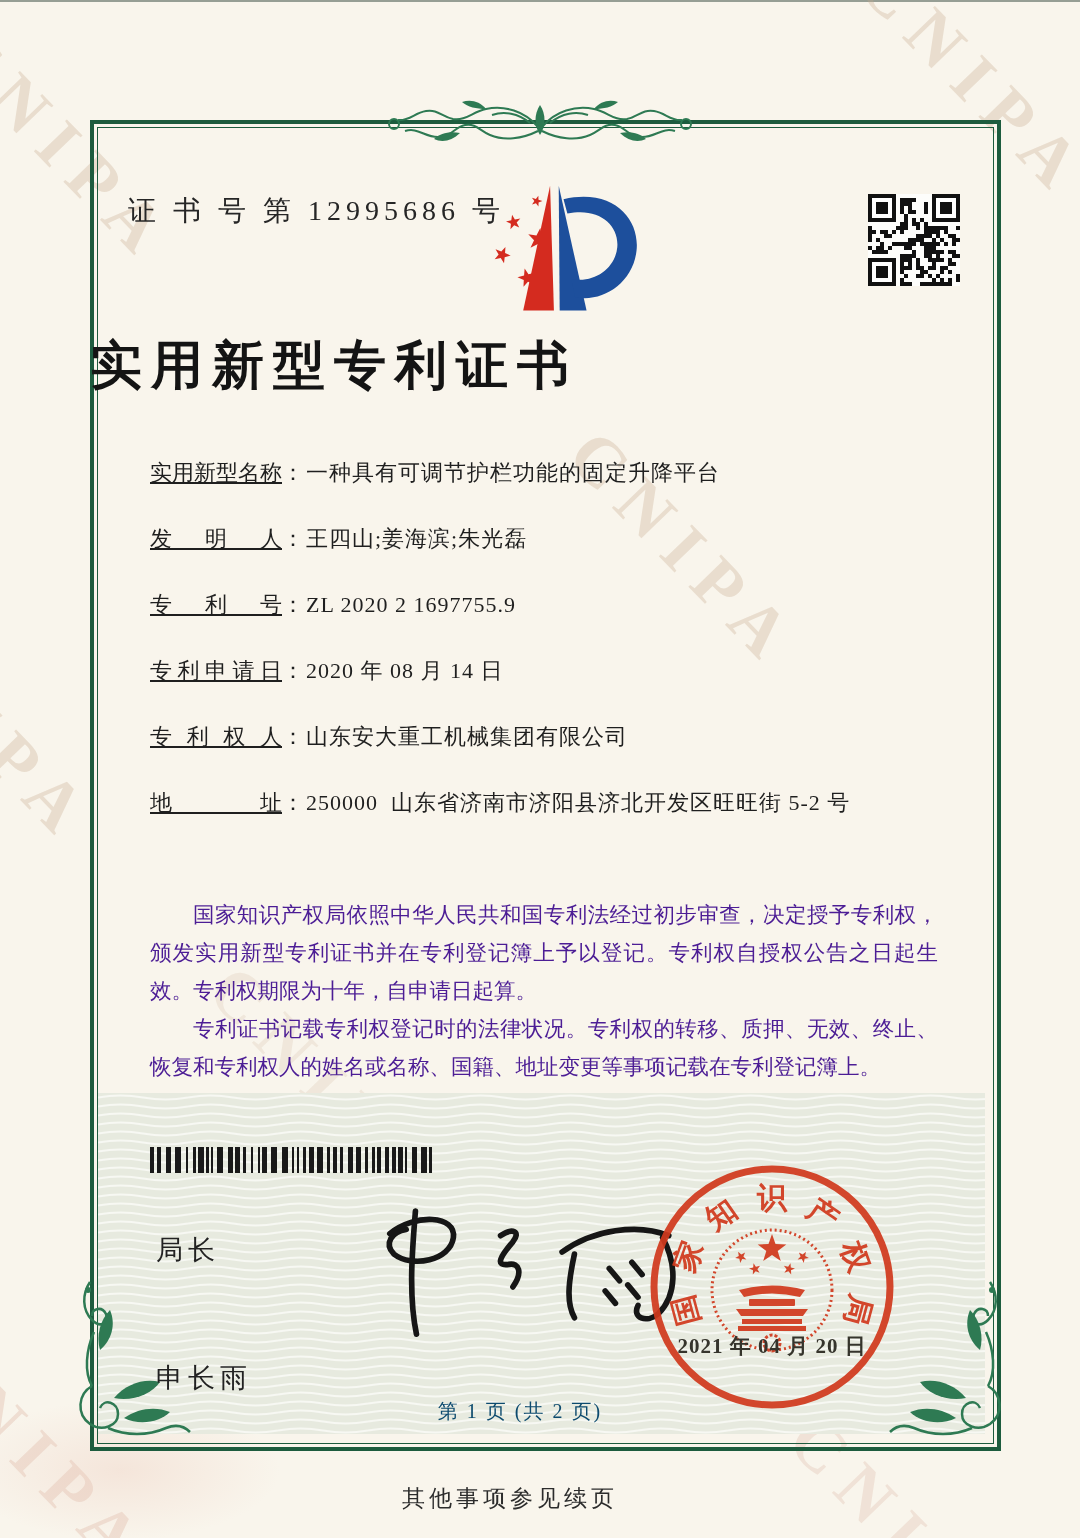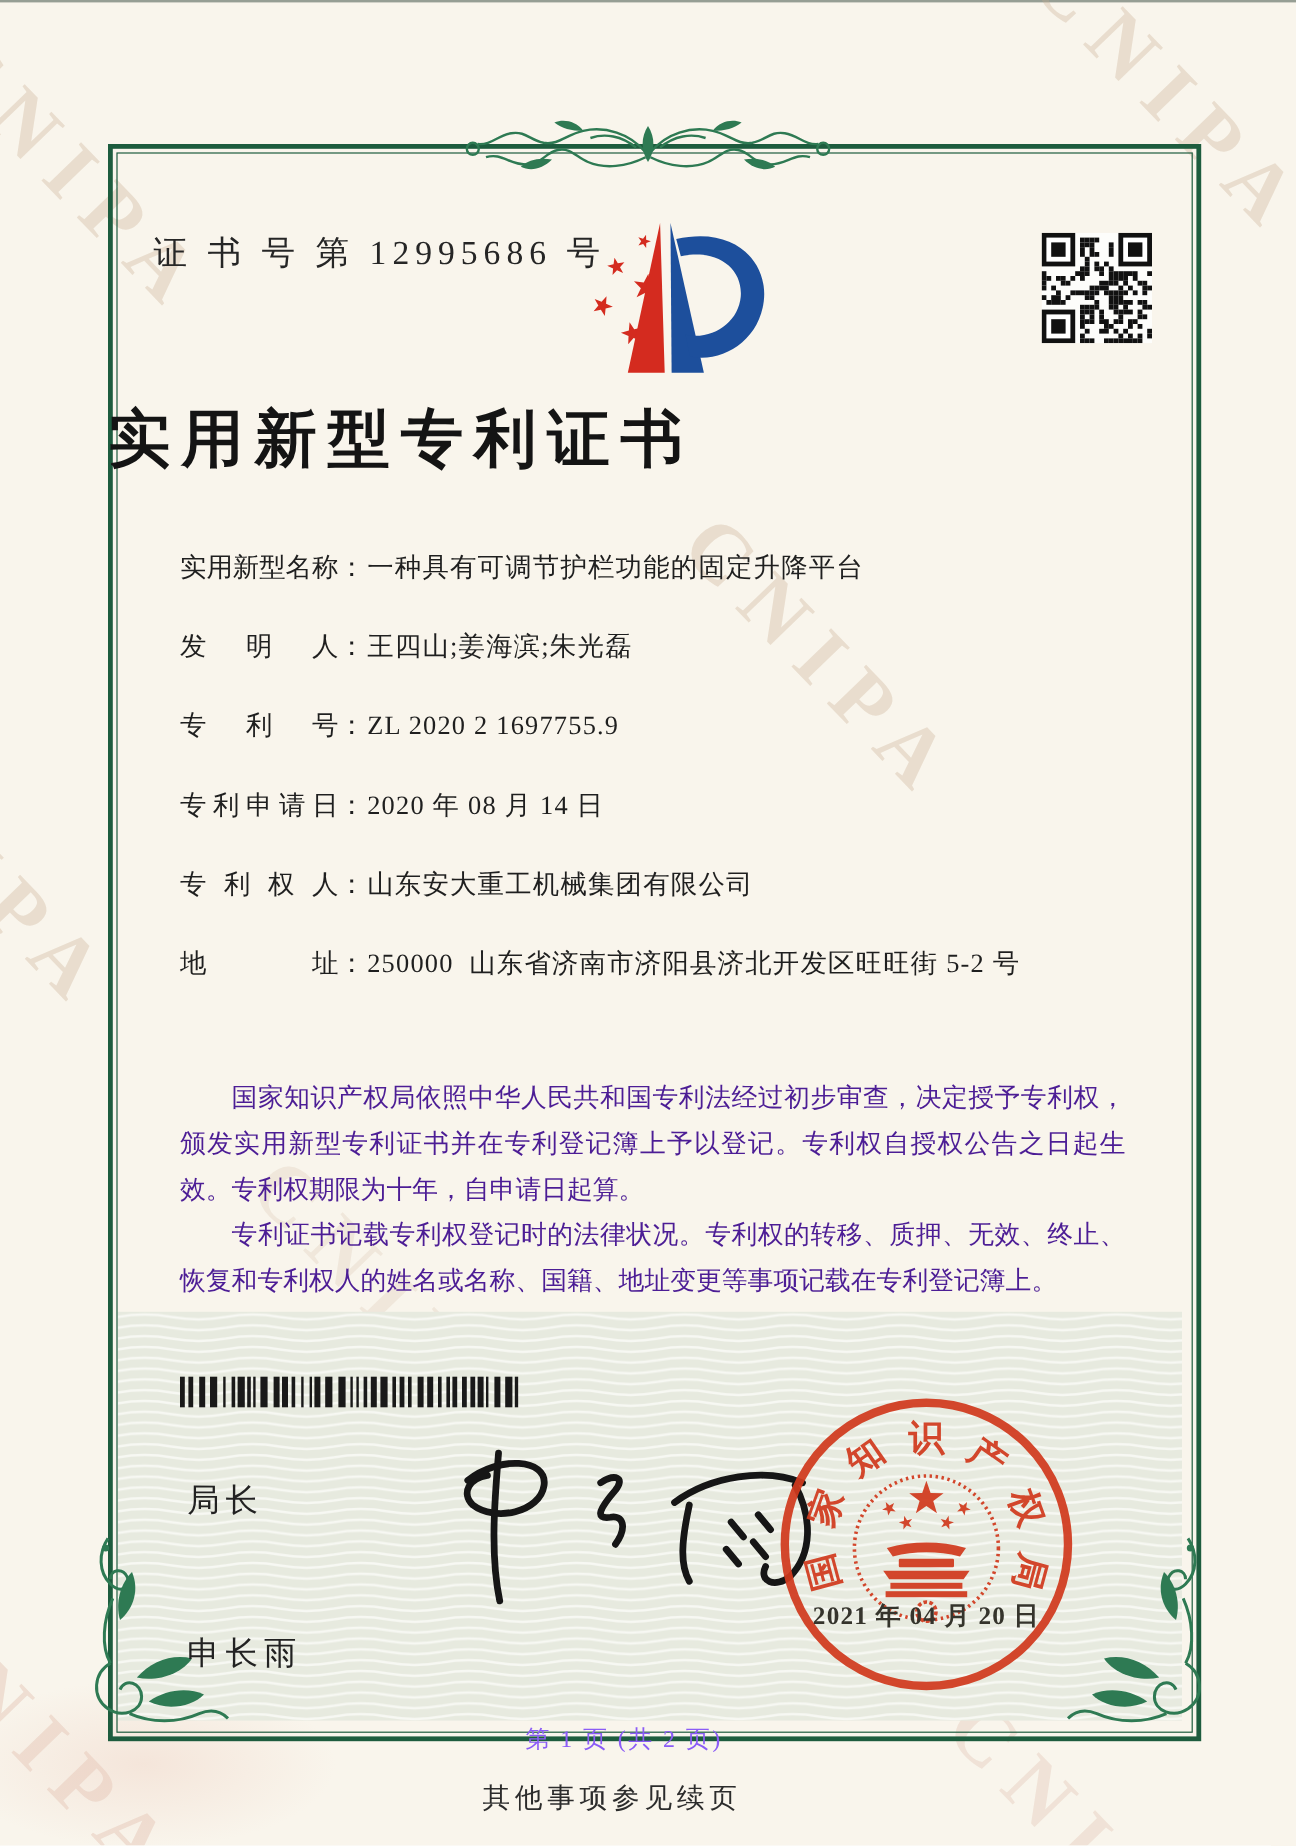--- a/index.html
+++ b/index.html
@@ -31,21 +31,21 @@
   #corner-l{left:64px;top:1280px;width:130px;height:170px;}
   #corner-r{left:886px;top:1280px;width:130px;height:170px;transform:scaleX(-1);}
 
   .cert-no{position:absolute;left:128px;top:192px;font-size:28px;letter-spacing:5px;color:#262626;}
   .logo{position:absolute;left:452px;top:180px;width:200px;height:144px;}
   .qr{position:absolute;left:868px;top:194px;width:92px;height:92px;}
   .title{position:absolute;left:90px;top:331px;width:903px;
          font-size:52px;font-weight:bold;letter-spacing:9px;color:#141414;}
 
   .row{position:absolute;left:150px;width:800px;font-size:22px;color:#1f1f1f;white-space:nowrap;}
-  .lbl{display:inline-block;width:132px;text-align:justify;text-align-last:justify;vertical-align:bottom;}
+  .lbl{display:inline-block;width:132px;text-align:justify;text-align-last:justify;vertical-align:bottom;text-decoration:underline;}
   .colon{display:inline-block;width:24px;}
   .val{white-space:pre;letter-spacing:1px;margin-top:30px;}
   .pair2{position:absolute;left:410px;top:0;}
   .pair2 .lbl2{letter-spacing:2px;}
 
   .body-text{position:absolute;left:150px;top:896px;width:788px;font-size:21.5px;
              line-height:38px;text-align:justify;color:#4c1d95;}
   .body-text p{margin:0;text-indent:2em;}
 
   .barcode{position:absolute;left:150px;top:1147px;width:282px;height:26px;}
@@ -53,22 +53,22 @@
   .signer{position:absolute;left:156px;font-family:"Liberation Sans","DejaVu Sans",sans-serif;
           font-size:27px;letter-spacing:5px;color:#222;font-weight:500;}
   .signer-title{top:1232px;}
   .signer-name{top:1360px;text-align:right;}
   .sig{position:absolute;left:318px;top:1192px;width:400px;height:155px;}
 
   .seal{position:absolute;left:642px;top:1150px;width:260px;height:274px;opacity:.93;}
   .seal-date{position:absolute;left:647px;top:1332px;width:250px;text-align:center;
              font-size:21px;font-weight:bold;color:#35342c;letter-spacing:1px;white-space:nowrap;}
 
-  .page-info{position:absolute;left:90px;top:1436px;width:860px;text-align:center;
-             font-size:20px;letter-spacing:2px;color:#8b5cf6;}
+  .page-info{position:absolute;left:90px;top:1398px;width:860px;text-align:center;
+             font-size:20px;letter-spacing:2px;color:#0c4a6e;}
   .footer-note{position:absolute;left:0;top:1462px;width:1020px;text-align:center;
              font-size:23px;letter-spacing:4px;color:#2c2c2c;margin-top:21px;}
   .tint{position:absolute;left:-40px;top:1400px;width:320px;height:140px;
         background:radial-gradient(closest-side,rgba(236,200,185,.35),rgba(236,200,185,0));}
 </style>
 </head>
 <body>
 
 <div class="page">
   <div class="scan-edge"></div>

